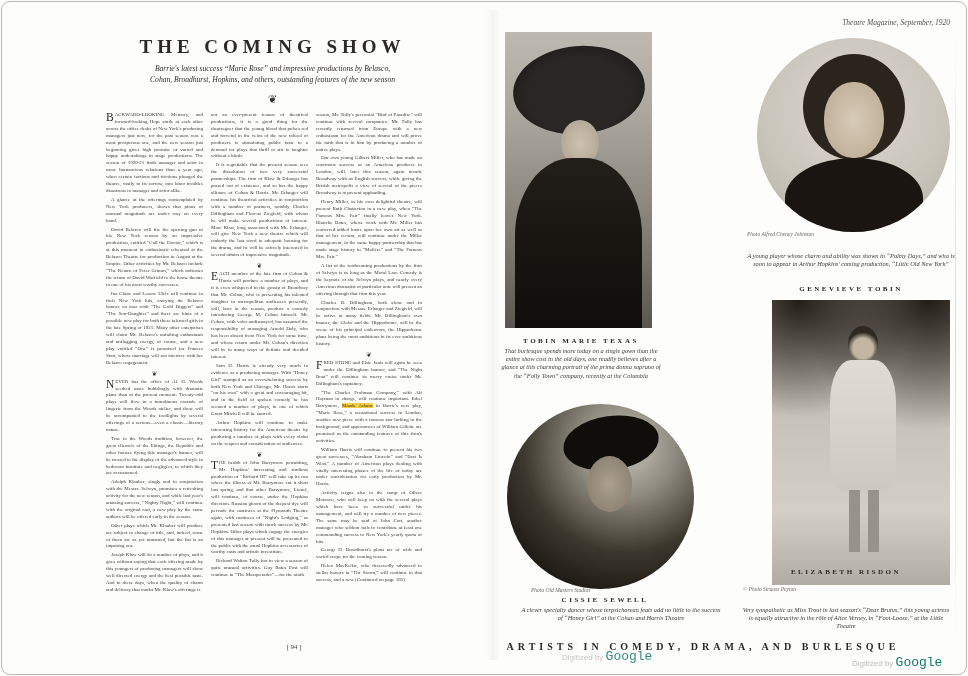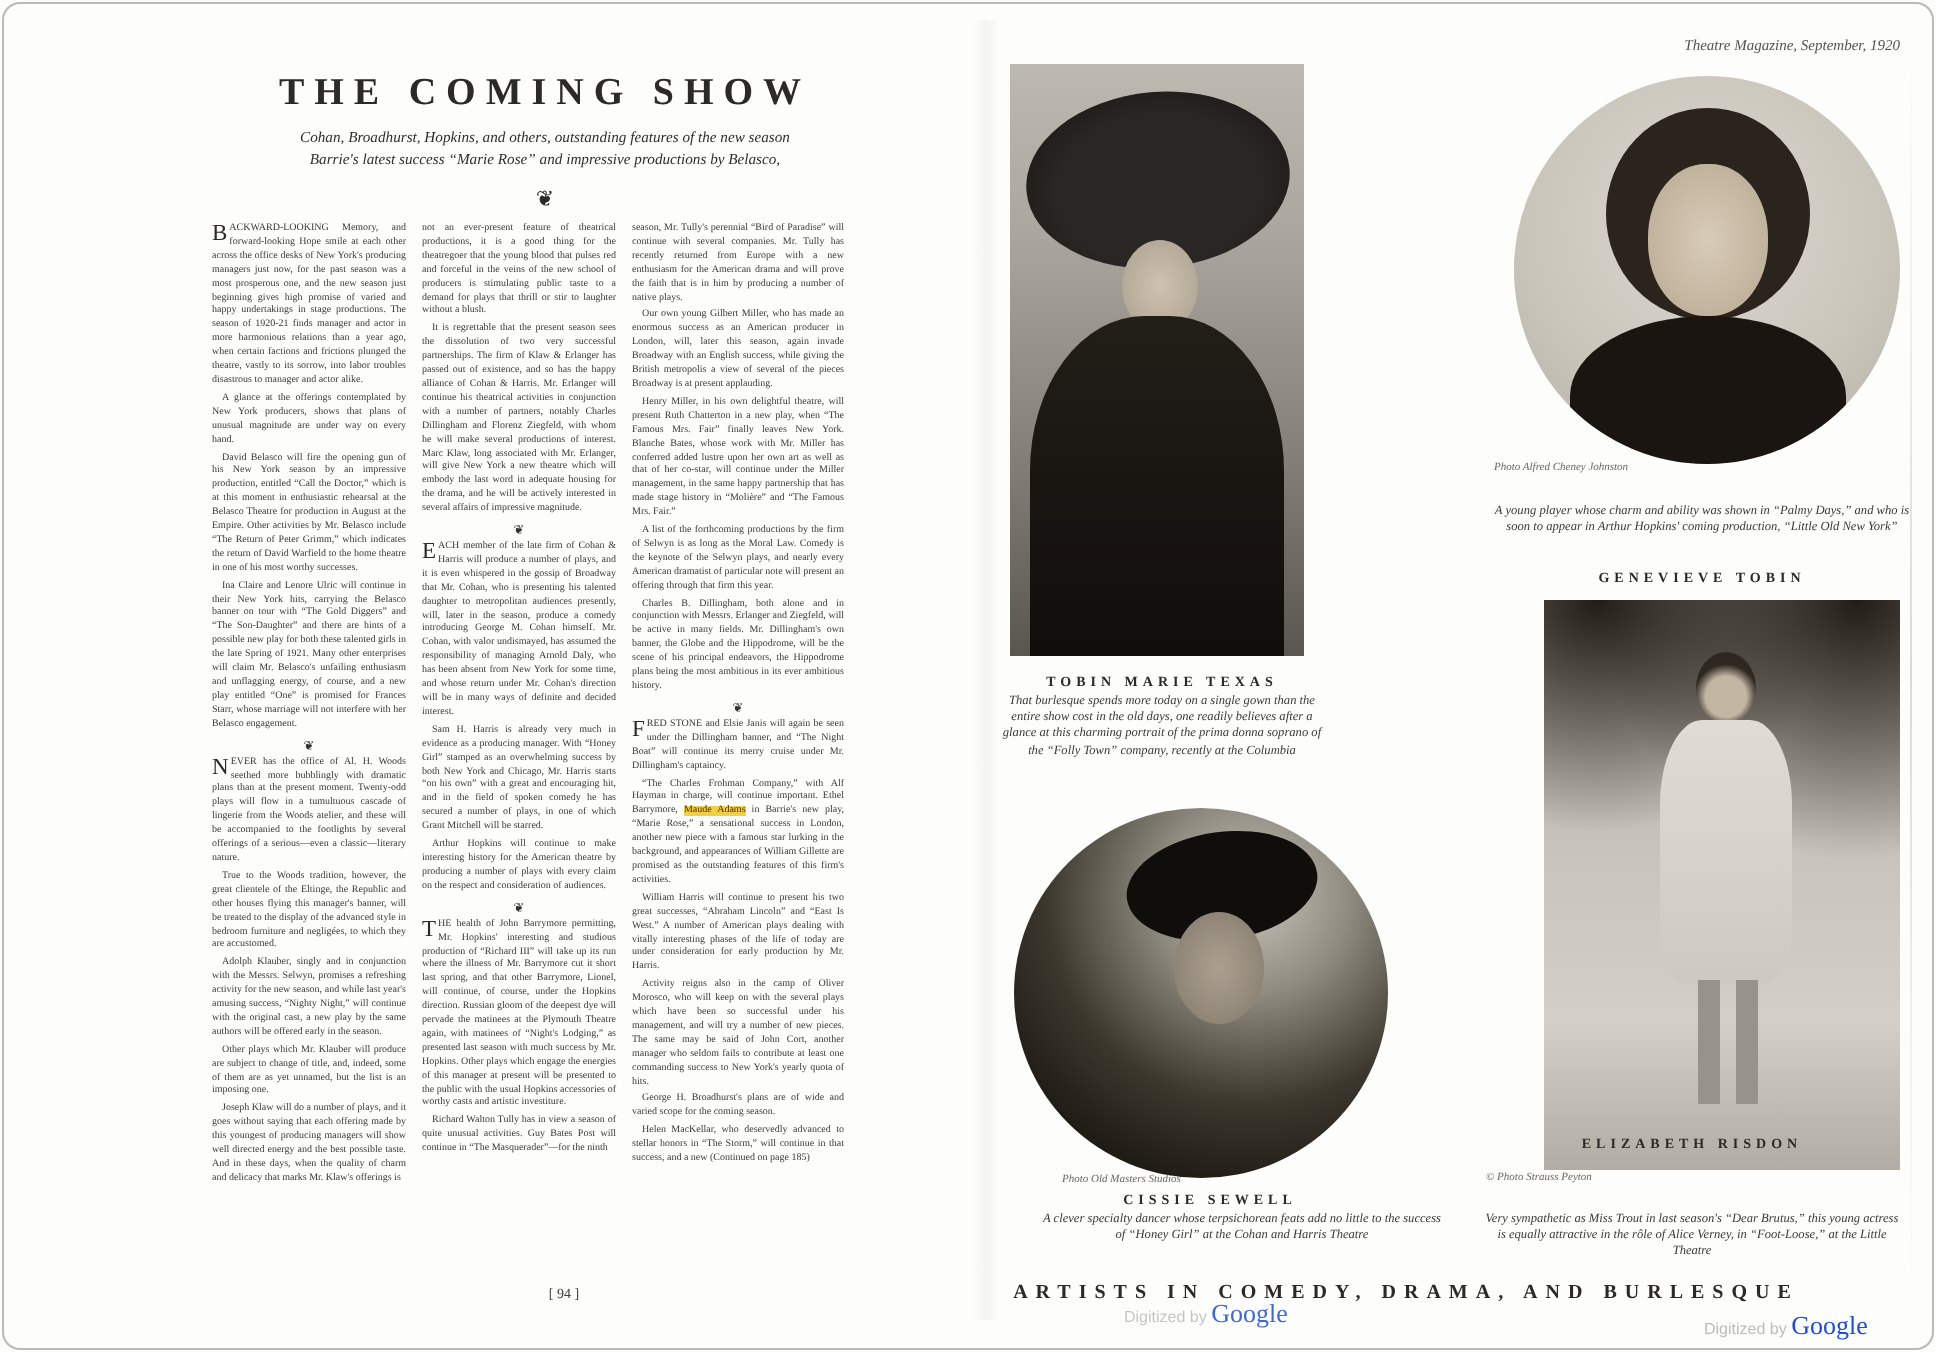--- a/index.html
+++ b/index.html
@@ -27,21 +27,21 @@
   .col{font-size:5px;line-height:6.9px;text-align:justify;color:#3b3934;}
   .col:nth-child(1){width:97px;}
   .col:nth-child(2){width:97px;}
   .col:nth-child(3){width:106px;}
   .col p{margin:0 0 2px 0;text-indent:5px;}
   .col p.noindent{text-indent:0;}
   .drop{float:left;font-size:11.5px;line-height:9px;padding:1px 1px 0 0;color:#2c2a27;}
   .sec-orn{text-align:center;font-size:6.5px;line-height:9px;margin:2px 0 1px 0;color:#34322e;}
   .hl{background:#f2cf45;color:#4a3005;}
 
-  .page-num{position:absolute;left:252px;top:643px;width:60px;text-align:center;
+  .page-num{position:absolute;left:264px;top:643px;width:60px;text-align:center;
             font-size:7px;color:#44423d;}
 
   
   .photo{position:absolute;overflow:hidden;}
   .ph-franz{left:505px;top:32px;width:147px;height:296px;
     background:linear-gradient(180deg,#bdb9b1 0%,#aba79f 28%,#827e76 68%,#59564f 100%);}
   .ph-franz .hat{position:absolute;left:8px;top:14px;width:132px;height:88px;border-radius:50%;
     transform:rotate(-5deg);background:radial-gradient(ellipse at 50% 55%,#2a2624 55%,#121110 100%);}
   .ph-franz .face{position:absolute;left:56px;top:88px;width:38px;height:46px;border-radius:50%;
     background:radial-gradient(#cdc2b1,#ab9f8c);}
@@ -98,38 +98,38 @@
   .credit-risdon{left:743px;top:586px;}
   .cap-risdon-name{left:737px;top:568px;width:218px;text-align:center;}
   .cap-risdon{left:740px;top:606px;width:212px;}
 
   
   .banner{position:absolute;left:474px;top:641px;width:458px;text-align:center;
           font-size:10px;font-weight:700;letter-spacing:4px;color:#2c2a27;white-space:nowrap;}
 
   
   .wm{position:absolute;color:#bcbcbc;font-family:"Liberation Sans",sans-serif;font-size:8px;}
-  .wm .logo{font-family:Liberation Serif, serif;font-size:13px;color:#1d4ed8;text-align:right;}
+  .wm .logo{font-family:Liberation Mono, monospace;font-size:13px;color:#0f766e;text-align:right;}
   .wm-center{left:562px;top:649px;opacity:.85;}
   .wm-right{left:852px;top:655px;}
 </style>
 </head>
 <body>
 
 <div id="stage">
   <div class="frame"></div>
   <div class="gutter"></div>
   <div class="page-edge"></div>
 
   <div class="mag-header">Theatre Magazine, September, 1920</div>
 
   <div class="art-title">THE COMING SHOW</div>
   <div class="art-sub">
+    <div>Barrie's latest success “Marie Rose” and impressive productions by Belasco,</div>
     <div>Cohan, Broadhurst, Hopkins, and others, outstanding features of the new season</div>
-    <div>Barrie's latest success “Marie Rose” and impressive productions by Belasco,</div>
   </div>
   <div class="art-orn">❦</div>
 
   <div class="cols">
       <div class="col">
         <p class="noindent"><span class="drop">B</span>ACKWARD-LOOKING Memory, and forward-looking Hope smile at each other across the office desks of New York's producing managers just now, for the past season was a most prosperous one, and the new season just beginning gives high promise of varied and happy undertakings in stage productions. The season of 1920-21 finds manager and actor in more harmonious relations than a year ago, when certain factions and frictions plunged the theatre, vastly to its sorrow, into labor troubles disastrous to manager and actor alike.</p>
         <p>A glance at the offerings contemplated by New York producers, shows that plans of unusual magnitude are under way on every hand.</p>
         <p>David Belasco will fire the opening gun of his New York season by an impressive production, entitled “Call the Doctor,” which is at this moment in enthusiastic rehearsal at the Belasco Theatre for production in August at the Empire. Other activities by Mr. Belasco include “The Return of Peter Grimm,” which indicates the return of David Warfield to the home theatre in one of his most worthy successes.</p>
         <p>Ina Claire and Lenore Ulric will continue in their New York hits, carrying the Belasco banner on tour with “The Gold Diggers” and “The Son-Daughter” and there are hints of a possible new play for both these talented girls in the late Spring of 1921. Many other enterprises will claim Mr. Belasco's unfailing enthusiasm and unflagging energy, of course, and a new play entitled “One” is promised for Frances Starr, whose marriage will not interfere with her Belasco engagement.</p>
         <div class="sec-orn">❦</div>

